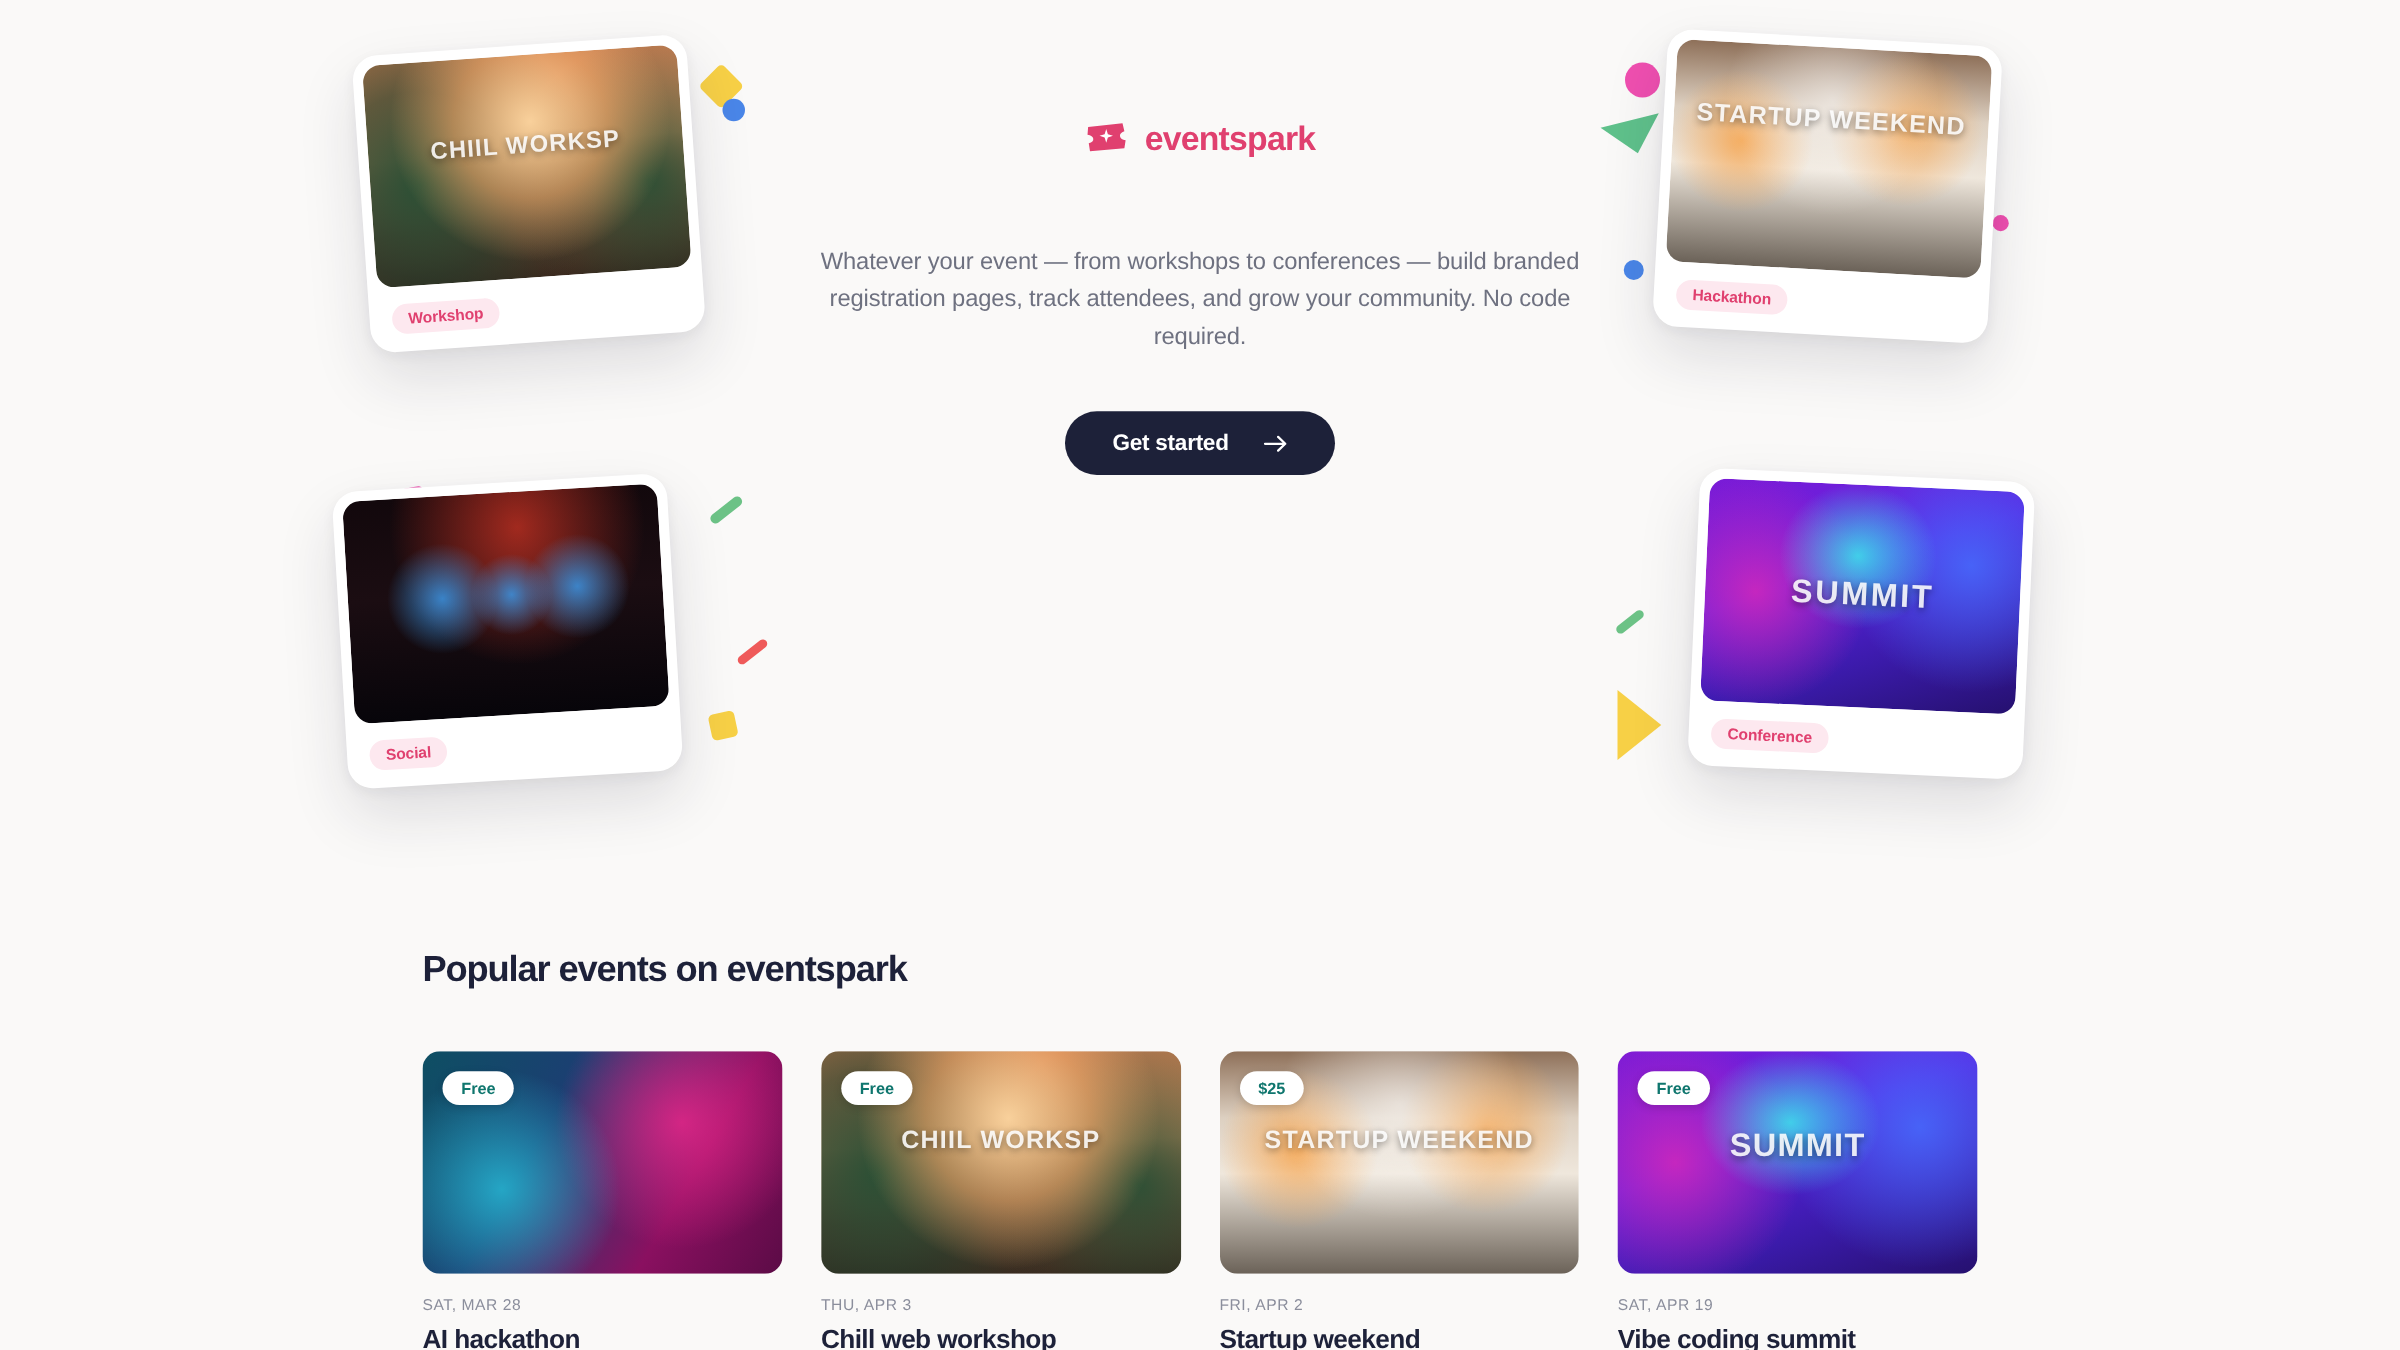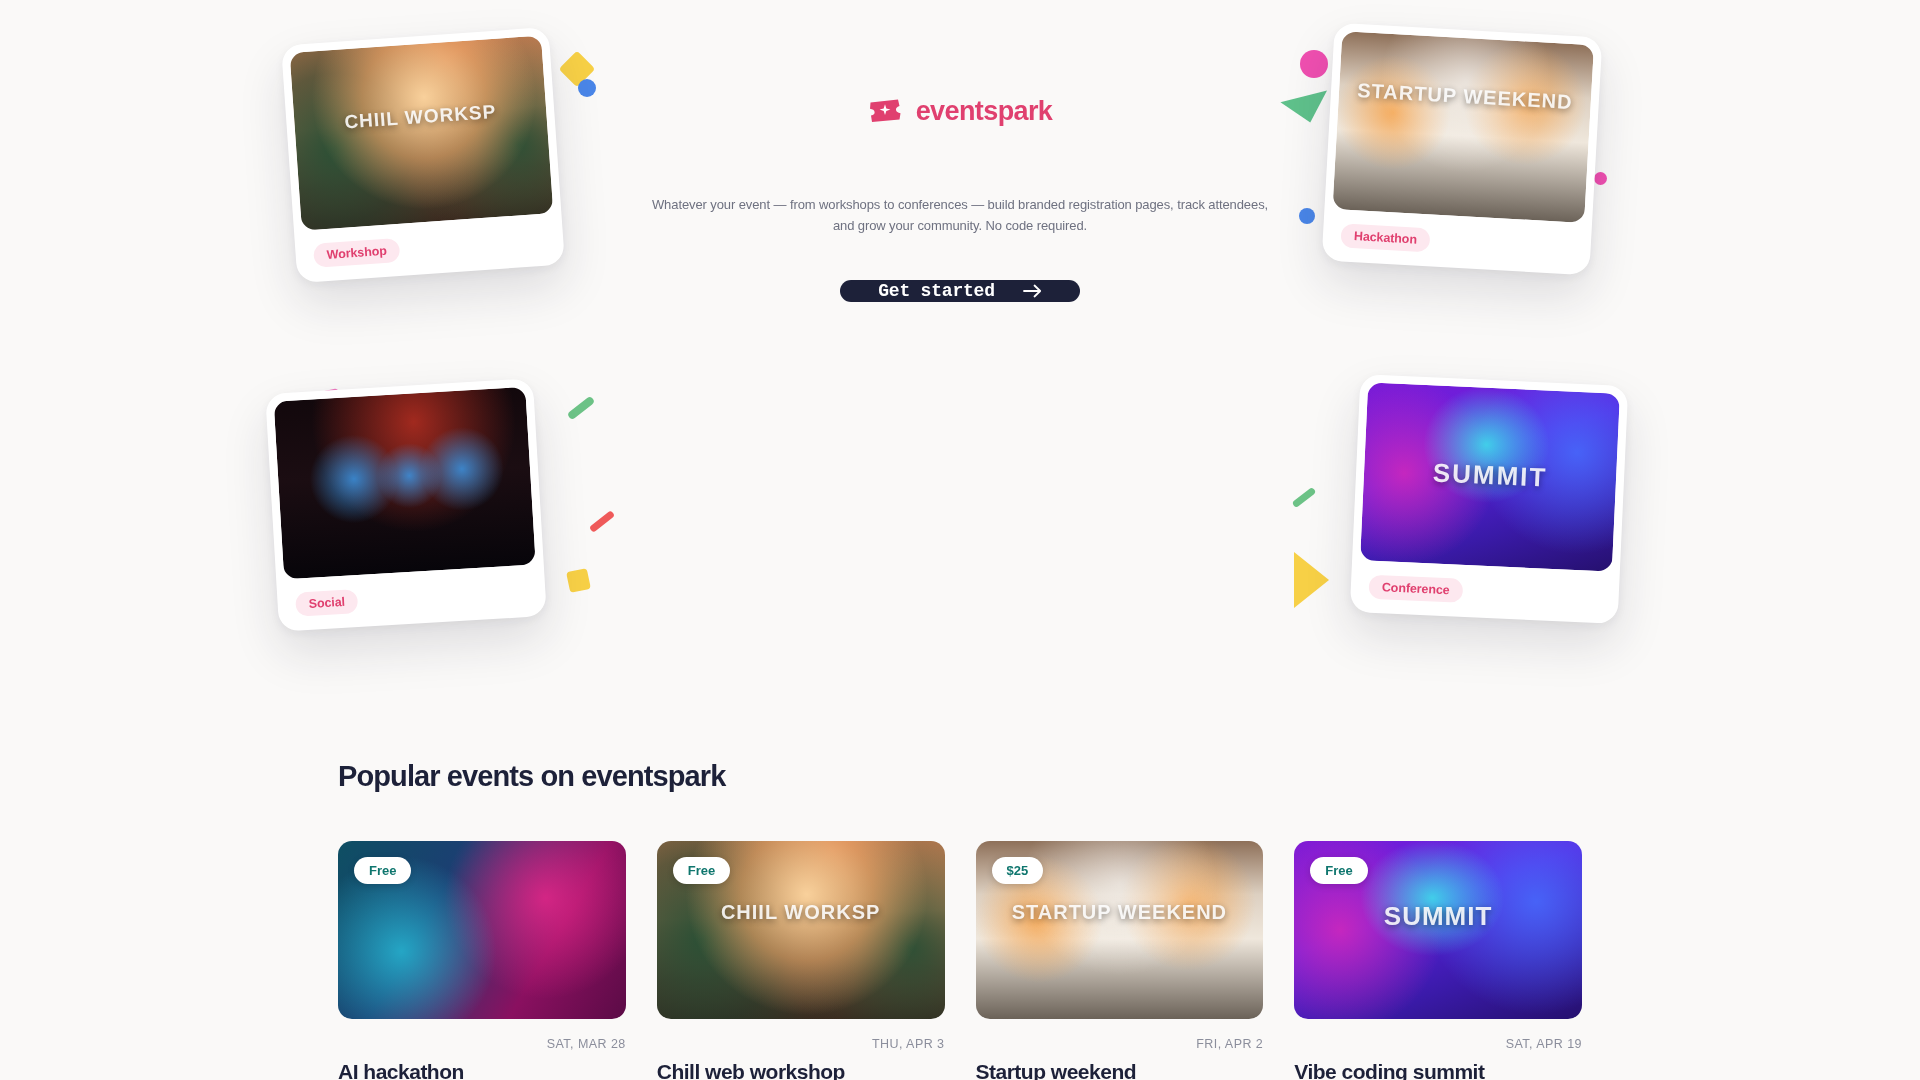--- a/index.html
+++ b/index.html
@@ -48,41 +48,41 @@
     line-height:1.08;
     font-weight:bold;
     letter-spacing:-1.9px;
     color:#1d2139;
   }
   .headline .ln { display:block; white-space:nowrap; }
   .headline .ln3 { color:#eceaf0; }
 
   .subcopy {
     margin-top:68px;
-    font-size:13px;
+    font-size:19px;
     line-height:1.58;
     color:#6e7180;
     letter-spacing:-0.1px;
   }
 
   .cta-wrap { margin-top:44px; display:flex; justify-content:center; }
   .cta {
     display:inline-flex;
     align-items:center;
     gap:28px;
     background:#1d2139;
     color:#ffffff;
     border:none;
     border-radius:999px;
-    padding:1px 38px;
+    padding:15px 38px;
     font-size:18px;
     font-weight:bold;
     letter-spacing:-0.2px;
     cursor:pointer;
-    font-family:Liberation Mono, monospace;
+    font-family:Liberation Sans, sans-serif;
   }
   .cta .arrow { display:flex; align-items:center; }
 
   
   .fcard {
     position:absolute;
     width:268px;
     background:#ffffff;
     border-radius:20px;
     padding:8px 8px 0 8px;
@@ -207,21 +207,20 @@
     padding:6px 15px;
     box-shadow:0 2px 7px rgba(0,0,0,.15);
     z-index:3;
   }
   .edate {
     margin-top:18px;
     font-size:12.5px;
     letter-spacing:0.45px;
     color:#8b8e9c;
     font-weight:normal;
-    text-align:right;
   }
   .etitle {
     margin-top:9px;
     font-size:21px;
     font-weight:bold;
     letter-spacing:-0.5px;
     color:#1d2139;
   }
 
   .ph-ai {

